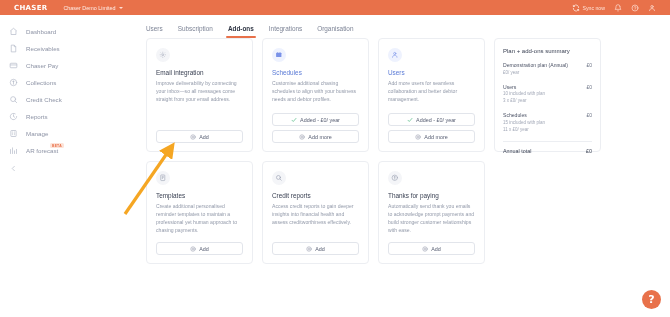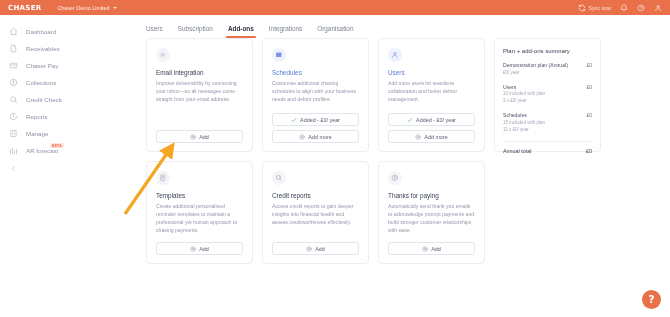--- a/index.html
+++ b/index.html
@@ -7,21 +7,21 @@
     width: 670px; height: 317px;
     font-family: "Liberation Sans", sans-serif;
     background: #ffffff;
     overflow: hidden;
   }
   #app { position: relative; width: 670px; height: 317px; display: flex; flex-direction: column; }
 
   
   .topbar {
     height: 15px; background: #E8714A; display: flex; align-items: center;
-    flex: 0 0 15px; padding: 0 6px;
+    flex: 0 0 15px; padding: 0 12px;
   }
   .brand-logo {
     color: #ffffff; font-weight: bold; font-size: 7px; letter-spacing: .3px;
     font-family: "DejaVu Sans", sans-serif; padding: 1px 2px;
   }
   .org-name {
     color: #ffeee8; font-size: 5.4px; margin-left: 14px; display: flex;
     align-items: center; gap: 3px; white-space: nowrap;
   }
   .caret-d { width: 0; height: 0; border-left: 2px solid transparent;

